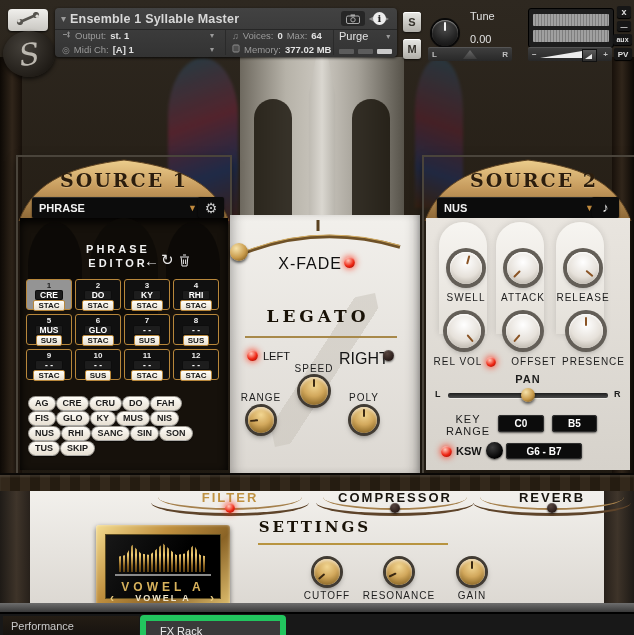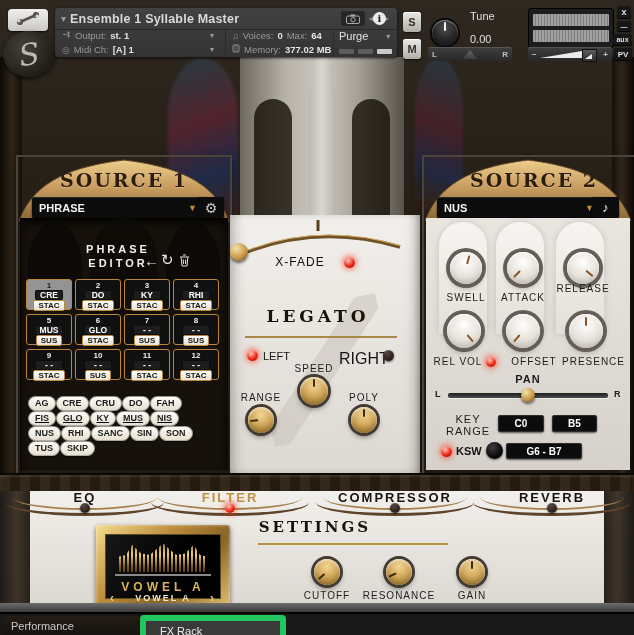--- a/index.html
+++ b/index.html
@@ -337,21 +337,21 @@
         </div>
       </div>
     <div class="abs" style="left:10px;top:239px;width:196px;height:62px">
         <div class="sylrow" style="top: 0px;">
           <div class="sylbtn">AG</div>
           <div class="sylbtn">CRE</div>
           <div class="sylbtn">CRU</div>
           <div class="sylbtn">DO</div>
           <div class="sylbtn">FAH</div>
         </div>
-        <div class="sylrow" style="top: 15px; text-decoration: underline;">
+        <div class="sylrow" style="top: 15px;">
           <div class="sylbtn">FIS</div>
           <div class="sylbtn">GLO</div>
           <div class="sylbtn">KY</div>
           <div class="sylbtn">MUS</div>
           <div class="sylbtn">NIS</div>
         </div>
         <div class="sylrow" style="top: 30px;">
           <div class="sylbtn">NUS</div>
           <div class="sylbtn">RHI</div>
           <div class="sylbtn">SANC</div>
@@ -367,21 +367,21 @@
 
   <div class="marble" style="left:230px;top:215px;width:190px;height:258px;box-shadow:inset 10px 0 14px -8px #00000055,inset -10px 0 14px -8px #00000055">
     <div class="watermark" style="left:30px;top:90px;width:130px;height:130px;transform:rotate(-12deg)"></div>
   </div>
   <svg width="166" height="40" style="position:absolute;left:238px;top:218px">
     <path d="M4 36 Q 80 5 162 29" stroke="#6e5128" stroke-width="3.4" fill="none"></path>
     <path d="M4 34.5 Q 80 3.5 162 27.5" stroke="#d3ad63" stroke-width="1.1" fill="none"></path>
     <path d="M80 2 V 13" stroke="#5a4220" stroke-width="3"></path>
   </svg>
   <div class="gold-ball" style="left:230px;top:243px;width:18px;height:18px"></div>
-  <div class="abs" style="left:258px;top:255px;width:84px;text-align:center;font-size:12px;letter-spacing:1px;color:#101010">X-FADE</div>
+  <div class="abs" style="left:258px;top:255px;width:84px;text-align:right;font-size:16px;letter-spacing:1px;color:#101010">X-FADE</div>
   <div class="led led-on" style="left:344px;top:257px;width:11px;height:11px"></div>
 
   <div class="serif-title" style="left:248px;top:306px;width:140px;font-size:17px;letter-spacing:4px">LEGATO</div>
   <div class="abs" style="left:245px;top:336px;width:152px;height:2px;background:#a8894a"></div>
 
   <div class="led led-on" style="left:247px;top:350px;width:11px;height:11px"></div>
   <div class="abs" style="left:263px;top:350px;font-size:11px;color:#141414">LEFT</div>
   <div class="abs" style="left:339px;top:350px;font-size:16px;color:#141414">RIGHT</div>
   <div class="led led-off" style="left:383px;top:350px;width:11px;height:11px"></div>
 
@@ -419,21 +419,21 @@
         <div class="ptr" style="transform: rotate(15deg);"></div>
       </div>
     <div class="knob silver" style="left:83px;top:95px;width:32px;height:32px">
         <div class="ptr" style="transform: rotate(-135deg);"></div>
       </div>
     <div class="knob silver" style="left:143px;top:95px;width:32px;height:32px">
         <div class="ptr" style="transform: rotate(130deg);"></div>
       </div>
     <div class="lab-dark" style="left:10px;top:135px;width:64px">SWELL</div>
     <div class="lab-dark" style="left:67px;top:135px;width:64px">ATTACK</div>
-    <div class="lab-dark" style="left:127px;top:126px;width:64px">RELEASE</div>
+    <div class="lab-dark" style="left:127px;top:135px;width:64px">RELEASE</div>
 
     <div class="knob silver" style="left:23px;top:157px;width:34px;height:34px">
         <div class="ptr" style="transform: rotate(140deg);"></div>
       </div>
     <div class="knob silver" style="left:82px;top:157px;width:34px;height:34px">
         <div class="ptr" style="transform: rotate(-140deg);"></div>
       </div>
     <div class="knob silver" style="left:145px;top:157px;width:34px;height:34px">
         <div class="ptr" style="transform: rotate(0deg);"></div>
       </div>
@@ -463,25 +463,20 @@
     <div class="kbox" style="left:82px;top:286px;width:76px;height:16px">
         <span>G6 - B7</span>
       </div>
   </div>
 
   <div class="beam" style="left:0;top:473px;width:634px;height:18px"></div>
   <div class="marble" style="left:0;top:491px;width:634px;height:114px"></div>
   <div class="abs pillar-l" style="left:0;top:491px;width:30px;height:114px;opacity:.92"></div>
   <div class="abs pillar-r" style="left:604px;top:491px;width:30px;height:114px;opacity:.92"></div>
   <div id="fx-tabs" class="abs" style="left:0;top:489px;width:634px;height:30px">
-      <div class="fxtab" style="left: 6px; top: 0px;">
-        <div class="swag"></div>
-        <div class="fxlab">EQ</div>
-        <div class="led led-off" style="left: 74px; top: 14px; width: 10px; height: 10px;"></div>
-      </div>
       <div class="fxtab" style="left: 316px; top: 0px;">
         <div class="swag"></div>
         <div class="fxlab">COMPRESSOR</div>
         <div class="led led-off" style="left: 74px; top: 14px; width: 10px; height: 10px;"></div>
       </div>
       <div class="fxtab" style="left: 151px; top: 0px;">
         <div class="swag"></div>
         <div class="fxlab active">FILTER</div>
         <div class="led led-on" style="left: 74px; top: 14px; width: 10px; height: 10px;"></div>
       </div>

